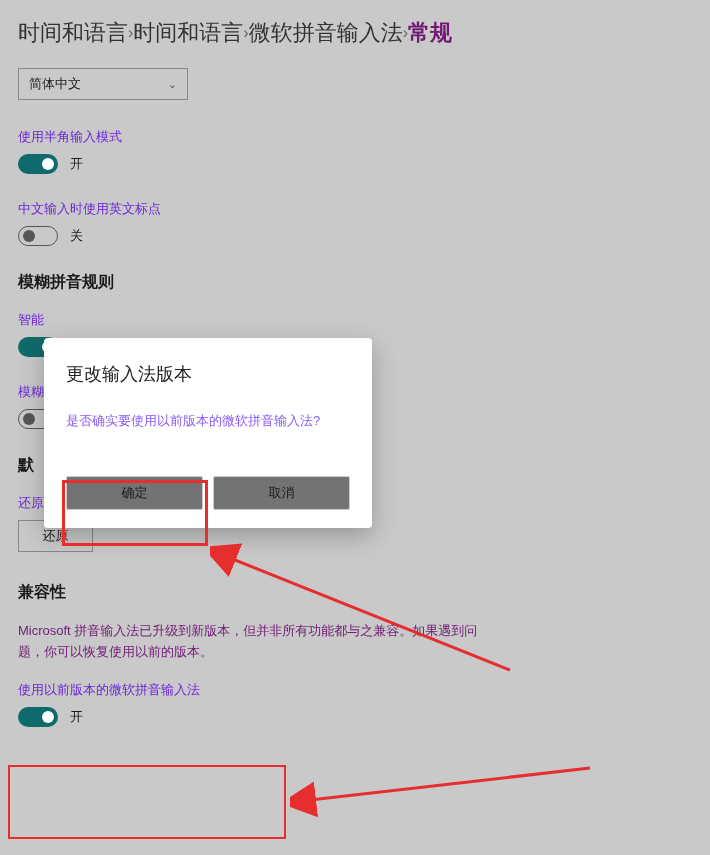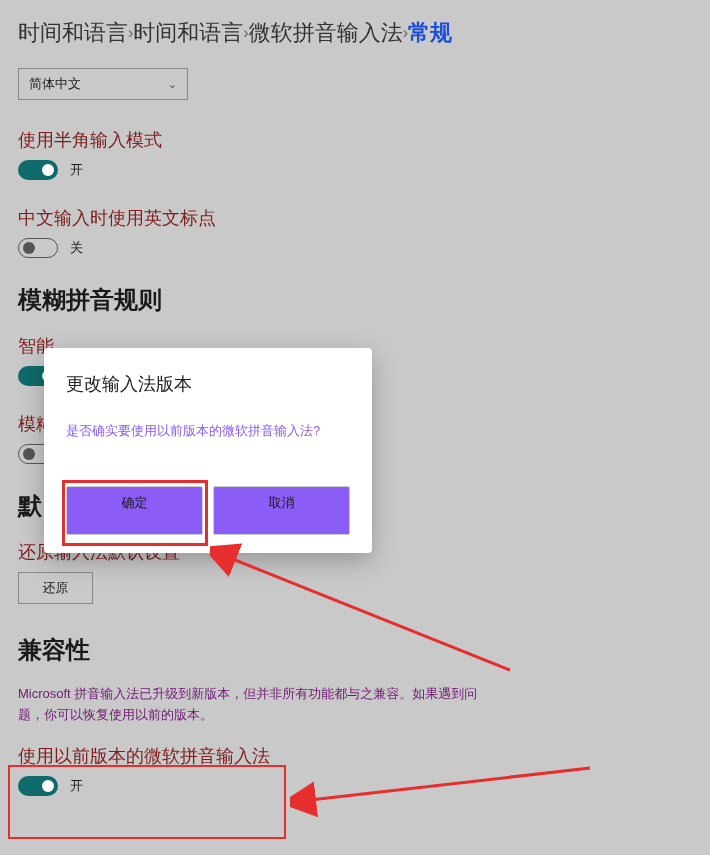--- a/index.html
+++ b/index.html
@@ -15,40 +15,40 @@
   .breadcrumb {
     display: flex;
     align-items: center;
     padding: 18px 18px 12px 18px;
     font-size: 22px;
     color: #333;
     flex-wrap: wrap;
   }
   .breadcrumb .crumb { cursor: pointer; }
   .breadcrumb .sep { color: #666; font-size: 16px; }
-  .breadcrumb .active { font-weight: 600; color: #1d4ed8; }
+  .breadcrumb .active { font-weight: 600; color: #701a75; }
   .content { padding: 0 18px; }
   .dropdown {
     width: 170px;
     height: 32px;
     border: 1px solid #888;
     background: #c9c9c9;
     display: flex;
     align-items: center;
     justify-content: space-between;
     padding: 0 10px;
     font-size: 13px;
     margin-top: 8px;
     margin-bottom: 28px;
     cursor: pointer;
   }
   .dropdown .chev { font-size: 11px; color: #555; }
   .setting-label {
-    font-size: 18px;
-    color: #7f1d1d;
+    font-size: 13px;
+    color: #6d28d9;
     margin-bottom: 8px;
   }
   .toggle-row {
     display: flex;
     align-items: center;
     gap: 12px;
     margin-bottom: 26px;
   }
   .toggle {
     width: 40px;
@@ -63,21 +63,21 @@
     width: 12px; height: 12px;
     border-radius: 50%;
     position: absolute;
     top: 50%;
     transform: translateY(-50%);
   }
   .toggle.on .knob { background: #fff; right: 4px; }
   .toggle.off .knob { background: #555; left: 4px; }
   .toggle-state { font-size: 13px; }
   .section-heading {
-    font-size: 24px;
+    font-size: 16px;
     font-weight: 600;
     color: #1a1a1a;
     margin-top: 14px;
     margin-bottom: 18px;
   }
   .group { margin-bottom: 8px; }
   .restore-btn {
     width: 75px;
     height: 32px;
     border: 1px solid #888;
@@ -99,21 +99,21 @@
   
   .anno-box {
     position: absolute;
     border: 2px solid #e62e2e;
     pointer-events: none;
   }
   
   .modal {
     position: absolute;
     left: 44px;
-    top: 348px;
+    top: 338px;
     width: 328px;
     background: #fff;
     border-radius: 4px;
     box-shadow: 0 8px 24px rgba(0,0,0,0.25);
     padding: 24px 22px 18px 22px;
   }
   .modal-title {
     font-size: 18px;
     font-weight: 500;
     color: #222;
@@ -123,23 +123,23 @@
     font-size: 13px;
     color: #8b5cf6;
     margin-bottom: 46px;
   }
   .modal-buttons {
     display: flex;
     gap: 10px;
   }
   .modal-btn {
     flex: 1;
-    height: 49px;
+    height: 34px;
     border: 1px solid #ccc;
-    background: #8b5cf6;
+    background: #737373;
     font-size: 13px;
     text-align: center;
     line-height: 32px;
     cursor: pointer;
     border-radius: 2px;
   }
   
   .arrow {
     position: absolute;
     pointer-events: none;

